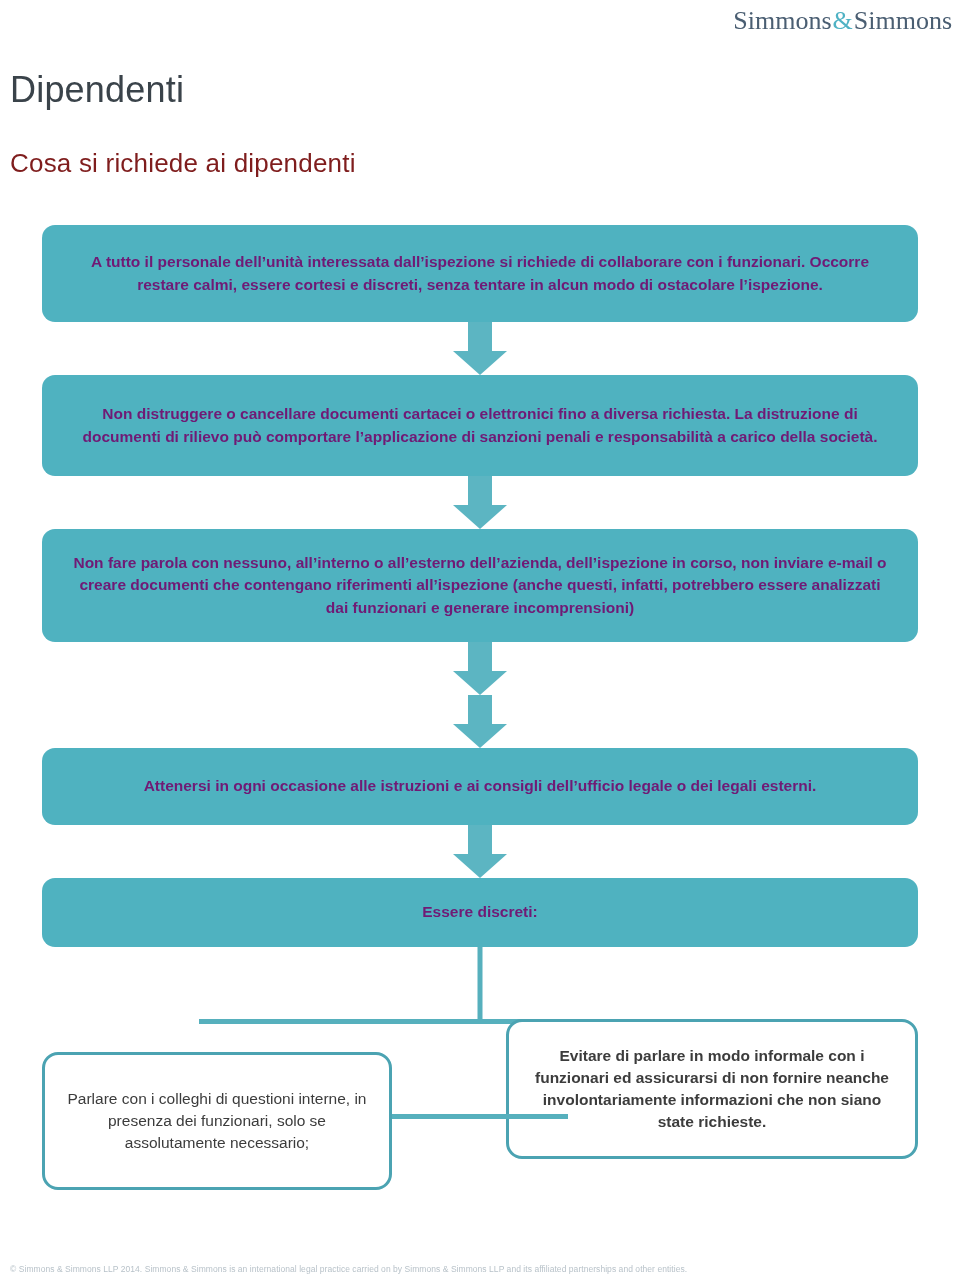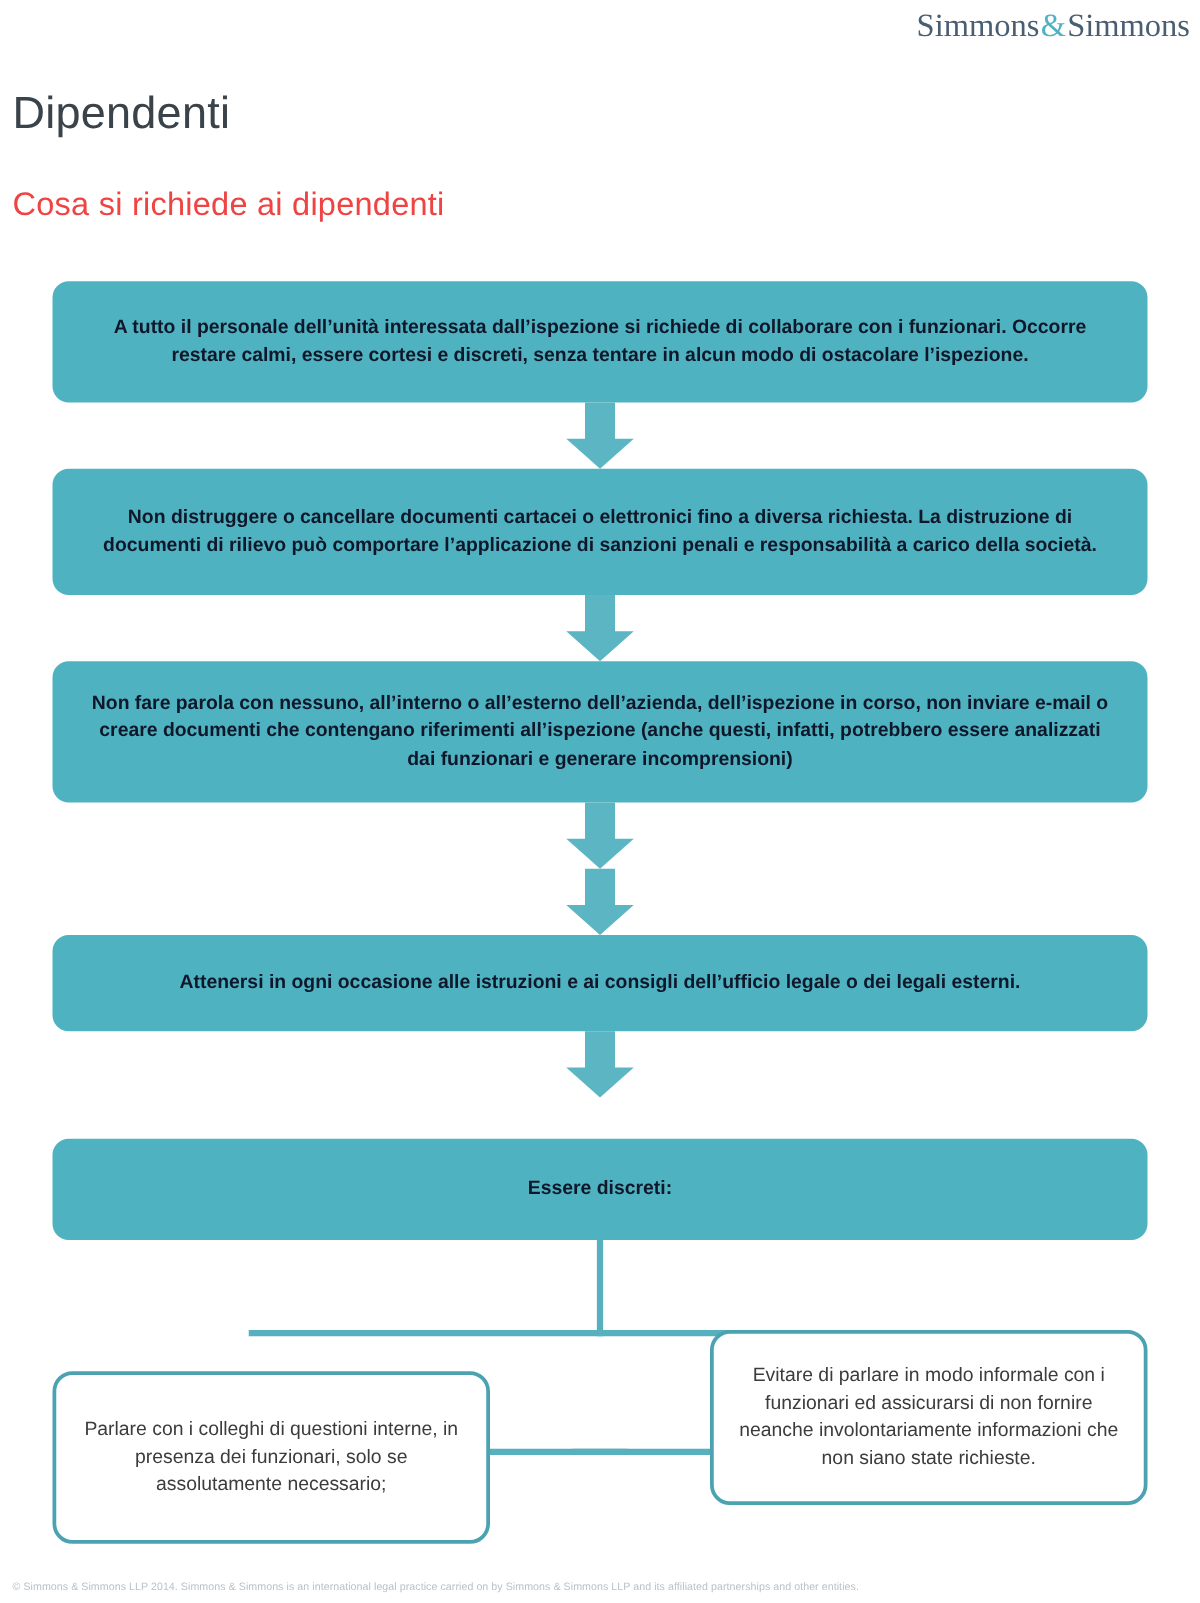--- a/index.html
+++ b/index.html
@@ -42,57 +42,57 @@
     font-weight: 400;
     letter-spacing: 0.2px;
     line-height: 1;
   }
 
   .page-subtitle {
     position: absolute;
     top: 150px;
     left: 10px;
     font-size: 26px;
-    color: #ef4444;
+    color: #7f1d1d;
     font-weight: 400;
     letter-spacing: 0.2px;
     line-height: 1;
   }
 
   
   .flow {
     position: absolute;
     left: 42px;
     top: 225px;
     width: 876px;
   }
 
   .fbox {
     background: #4fb2c0;
     border-radius: 13px;
-    color: #0f172a;
+    color: #701a75;
     font-weight: bold;
     font-size: 15.5px;
     line-height: 1.45;
     text-align: center;
     display: flex;
     align-items: center;
     justify-content: center;
     padding: 8px 28px;
     box-sizing: border-box;
   }
 
   .fbox .txt { width: 100%; }
 
   .h-b1 { height: 97px; }
   .h-b2 { height: 101px; }
   .h-b3 { height: 113px; }
   .h-b4 { height: 93px; }
   .h-b5 { height: 77px; }
-  .h-b6 { height: 81px; margin-top: 33px; }
+  .h-b6 { height: 69px; }
 
   
   .arrow-gap {
     height: 53px;
     position: relative;
   }
   .arrow-gap .arrow {
     position: absolute;
     left: 50%;
     top: 0;
@@ -145,21 +145,21 @@
   }
 
   
   .leaf-row {
     position: relative;
     display: flex;
     justify-content: space-between;
     margin-top: -5px;
   }
   .leafwrap-left  { width: 350px; }
-  .leafwrap-right { width: 350px; }
+  .leafwrap-right { width: 412px; font-weight: bold; }
 
   .leaf {
     background: #ffffff;
     border: 3px solid #4ba3b2;
     border-radius: 16px;
     color: #3c3c3c;
     font-size: 15.5px;
     line-height: 1.42;
     text-align: center;
     padding: 12px 16px;

